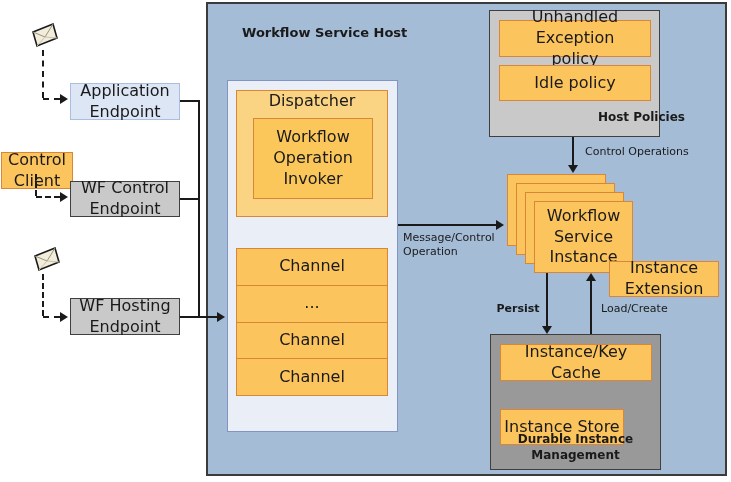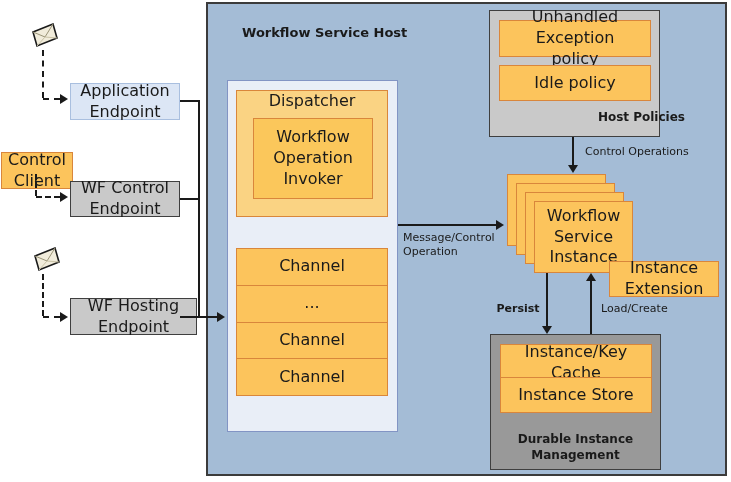--- a/index.html
+++ b/index.html
@@ -66,21 +66,21 @@
 
   <svg style="position:absolute;left:33px;top:247px;" width="28" height="26" viewBox="0 0 28 26">
     <polygon points="2,9 22,1 26,15 6,23" fill="#F1ECDB" stroke="#1a1a1a" stroke-width="1.6"></polygon>
     <polyline points="2,9 14,14 22,1" fill="none" stroke="#9a9478" stroke-width="1"></polyline>
     <polyline points="6,23 14,14 26,15" fill="none" stroke="#c9c2a6" stroke-width="1"></polyline>
   </svg>
   <div class="dashv" style="left:42px;top:274px;height:42px;"></div>
   <div class="dashh" style="left:43px;top:316px;width:17px;"></div>
   <div class="tri-r" style="left:60px;top:312px;"></div>
 
-  <div class="box grayb" style="left:70px;top:298px;width:127px;height:37px;justify-content:center;"><span>WF Hosting
+  <div class="box grayb" style="left:70px;top:298px;width:110px;height:37px;justify-content:center;"><span>WF Hosting
 Endpoint</span></div>
 
   <div class="hline" style="left:180px;top:100px;width:20px;"></div>
   <div class="hline" style="left:180px;top:198px;width:20px;"></div>
   <div class="vline" style="left:198px;top:100px;height:218px;"></div>
   <div class="hline" style="left:180px;top:316px;width:38px;z-index:6;"></div>
   <div class="tri-r" style="left:217px;top:312px;z-index:6;"></div>
 
   <div class="panel"></div>
   <div class="lbl blabel" style="left:242px;top:25px;font-size:13px;">Workflow Service Host</div>
@@ -126,17 +126,17 @@
   <div class="tri-d" style="left:542px;top:326px;z-index:6;"></div>
   <div class="lbl" style="left:494px;top:302px;width:48px;text-align:center;font-weight:bold;">Persist</div>
 
   <div class="tri-u" style="left:586px;top:273px;z-index:6;"></div>
   <div class="vline" style="left:590px;top:281px;height:53px;z-index:6;"></div>
   <div class="lbl" style="left:601px;top:302px;">Load/Create</div>
 
   <div class="box darkgrayb" style="left:490px;top:334px;width:171px;height:136px;"></div>
   <div class="box orange" style="left:500px;top:344px;width:152px;height:37px;"><span>Instance/Key
 Cache</span></div>
-  <div class="box orange" style="left:500px;top:377px;width:152px;height:36px;"><span>Instance Store</span></div>
+  <div class="box orange" style="left:500px;top:409px;width:124px;height:36px;"><span>Instance Store</span></div>
   <div class="lbl blabel" style="left:490px;top:432px;width:171px;text-align:center;white-space:pre-line;">Durable Instance
 Management</div>
 
 </div>
 
 </body></html>

